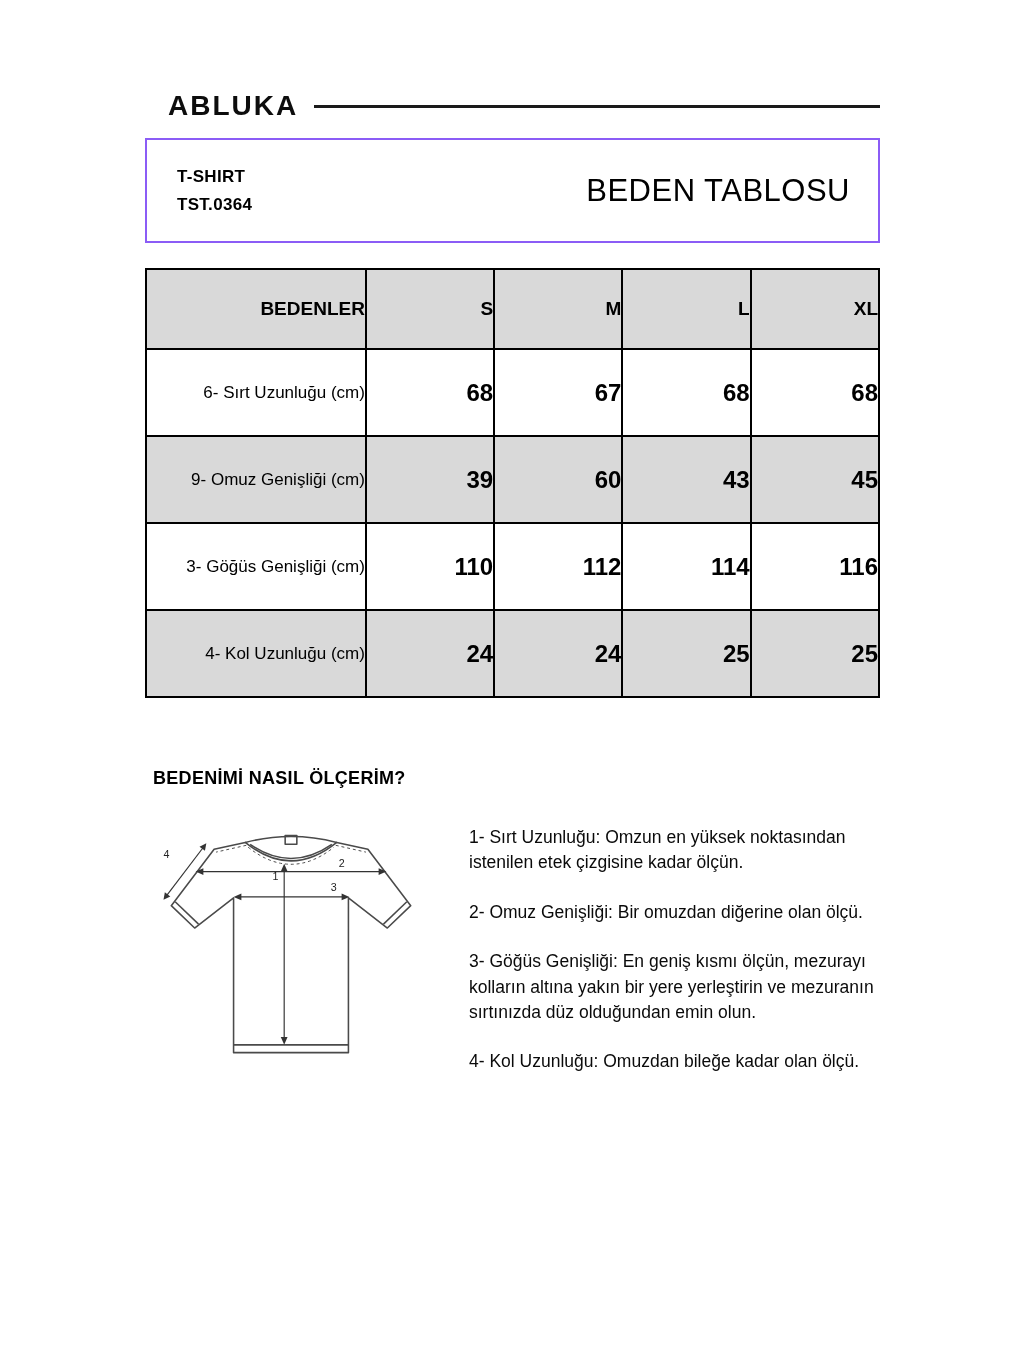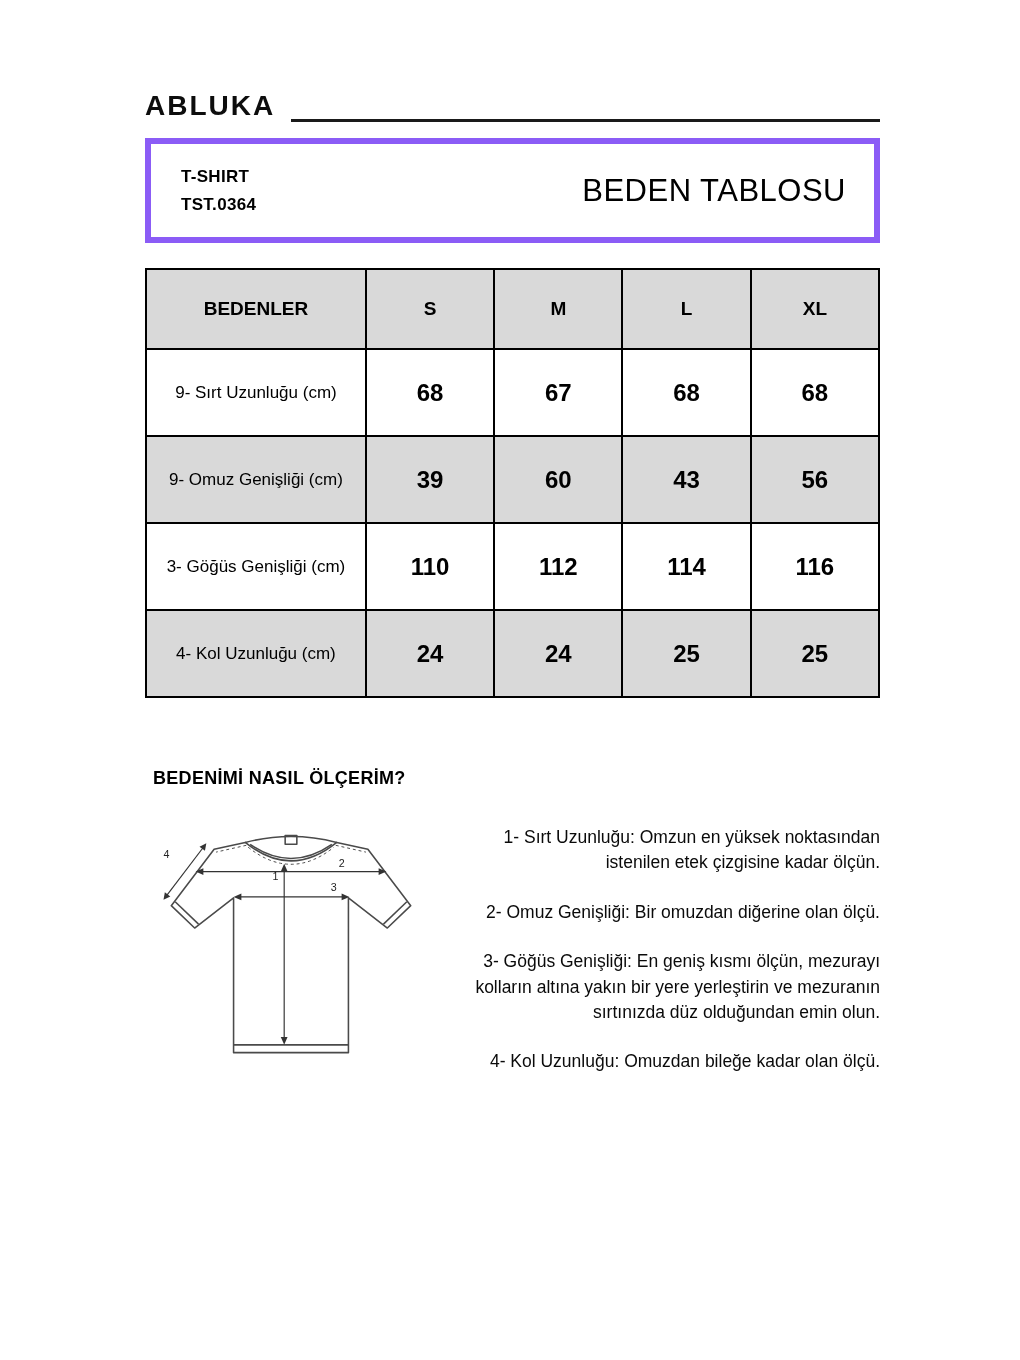--- a/index.html
+++ b/index.html
@@ -9,34 +9,34 @@
     width: 1020px;
     height: 1360px;
     background: #ffffff;
     font-family: "Liberation Sans", sans-serif;
     color: #000;
     padding: 90px 140px 0 145px;
     overflow: hidden;
   }
 
   
-  .brand-row { display: flex; align-items: flex-end; gap: 16px; }
+  .brand-row { display: flex; align-items: center; gap: 16px; margin-left: 23px; }
   .logo {
     font-size: 28px;
     font-weight: 900;
     letter-spacing: 2px;
     color: #0d0d0d;
     white-space: nowrap;
   }
   .rule { flex: 1; height: 3px; background: #1a1a1a; }
 
   
   .title-box {
     margin-top: 16px;
-    border: 6px solid #8b5cf6;
+    border: 2px solid #8b5cf6;
     height: 105px;
     display: flex;
     align-items: center;
     justify-content: space-between;
     padding: 0 28px 0 30px;
   }
   .product-type, .product-code {
     font-size: 17px;
     font-weight: 600;
     line-height: 1.6;
@@ -51,21 +51,21 @@
 
   
   table.size-table {
     margin-top: 25px;
     width: 100%;
     border-collapse: collapse;
     table-layout: fixed;
   }
   table.size-table th, table.size-table td {
     border: 2px solid #000;
-    text-align: center;
+    text-align: right;
     vertical-align: middle;
     padding: 0;
   }
   table.size-table thead tr { height: 80px; }
   table.size-table tbody tr { height: 87px; }
   table.size-table thead th { background: #d9d9d9; font-size: 19px; font-weight: 700; }
   table.size-table tbody tr:nth-child(even) { background: #d9d9d9; }
   table.size-table tbody tr:nth-child(odd) { background: #ffffff; }
   td.row-label { font-size: 17px; font-weight: 400; }
   td.size-value { font-size: 24px; font-weight: 700; }
@@ -76,21 +76,21 @@
     font-size: 18px;
     font-weight: 800;
     letter-spacing: 0.3px;
   }
   .measure-row {
     display: flex;
     margin-top: 30px;
     gap: 32px;
   }
   .diagram-wrap { width: 292px; flex-shrink: 0; }
-  .instructions { flex: 1; padding-top: 6px; text-align: right; }
+  .instructions { flex: 1; padding-top: 6px; }
   .instructions p {
     margin: 0 0 24px 0;
     font-size: 17.5px;
     line-height: 1.45;
     color: #0a0a0a;
   }
   svg text { font-family: "Liberation Sans", sans-serif; font-size: 11px; fill: #222; }
 </style>
 </head>
 <body>
@@ -122,32 +122,32 @@
       <tr>
         <th>BEDENLER</th>
         <th>S</th>
         <th>M</th>
         <th>L</th>
         <th>XL</th>
       </tr>
     </thead>
     <tbody>
       <tr>
-        <td class="row-label">9- Sırt Uzunluğu (cm)</td>
+        <td class="row-label">6- Sırt Uzunluğu (cm)</td>
         <td class="size-value">68</td>
         <td class="size-value">67</td>
         <td class="size-value">68</td>
         <td class="size-value">68</td>
       </tr>
       <tr>
         <td class="row-label">9- Omuz Genişliği (cm)</td>
         <td class="size-value">39</td>
         <td class="size-value">60</td>
         <td class="size-value">43</td>
-        <td class="size-value">56</td>
+        <td class="size-value">45</td>
       </tr>
       <tr>
         <td class="row-label">3- Göğüs Genişliği (cm)</td>
         <td class="size-value">110</td>
         <td class="size-value">112</td>
         <td class="size-value">114</td>
         <td class="size-value">116</td>
       </tr>
       <tr>
         <td class="row-label">4- Kol Uzunluğu (cm)</td>

